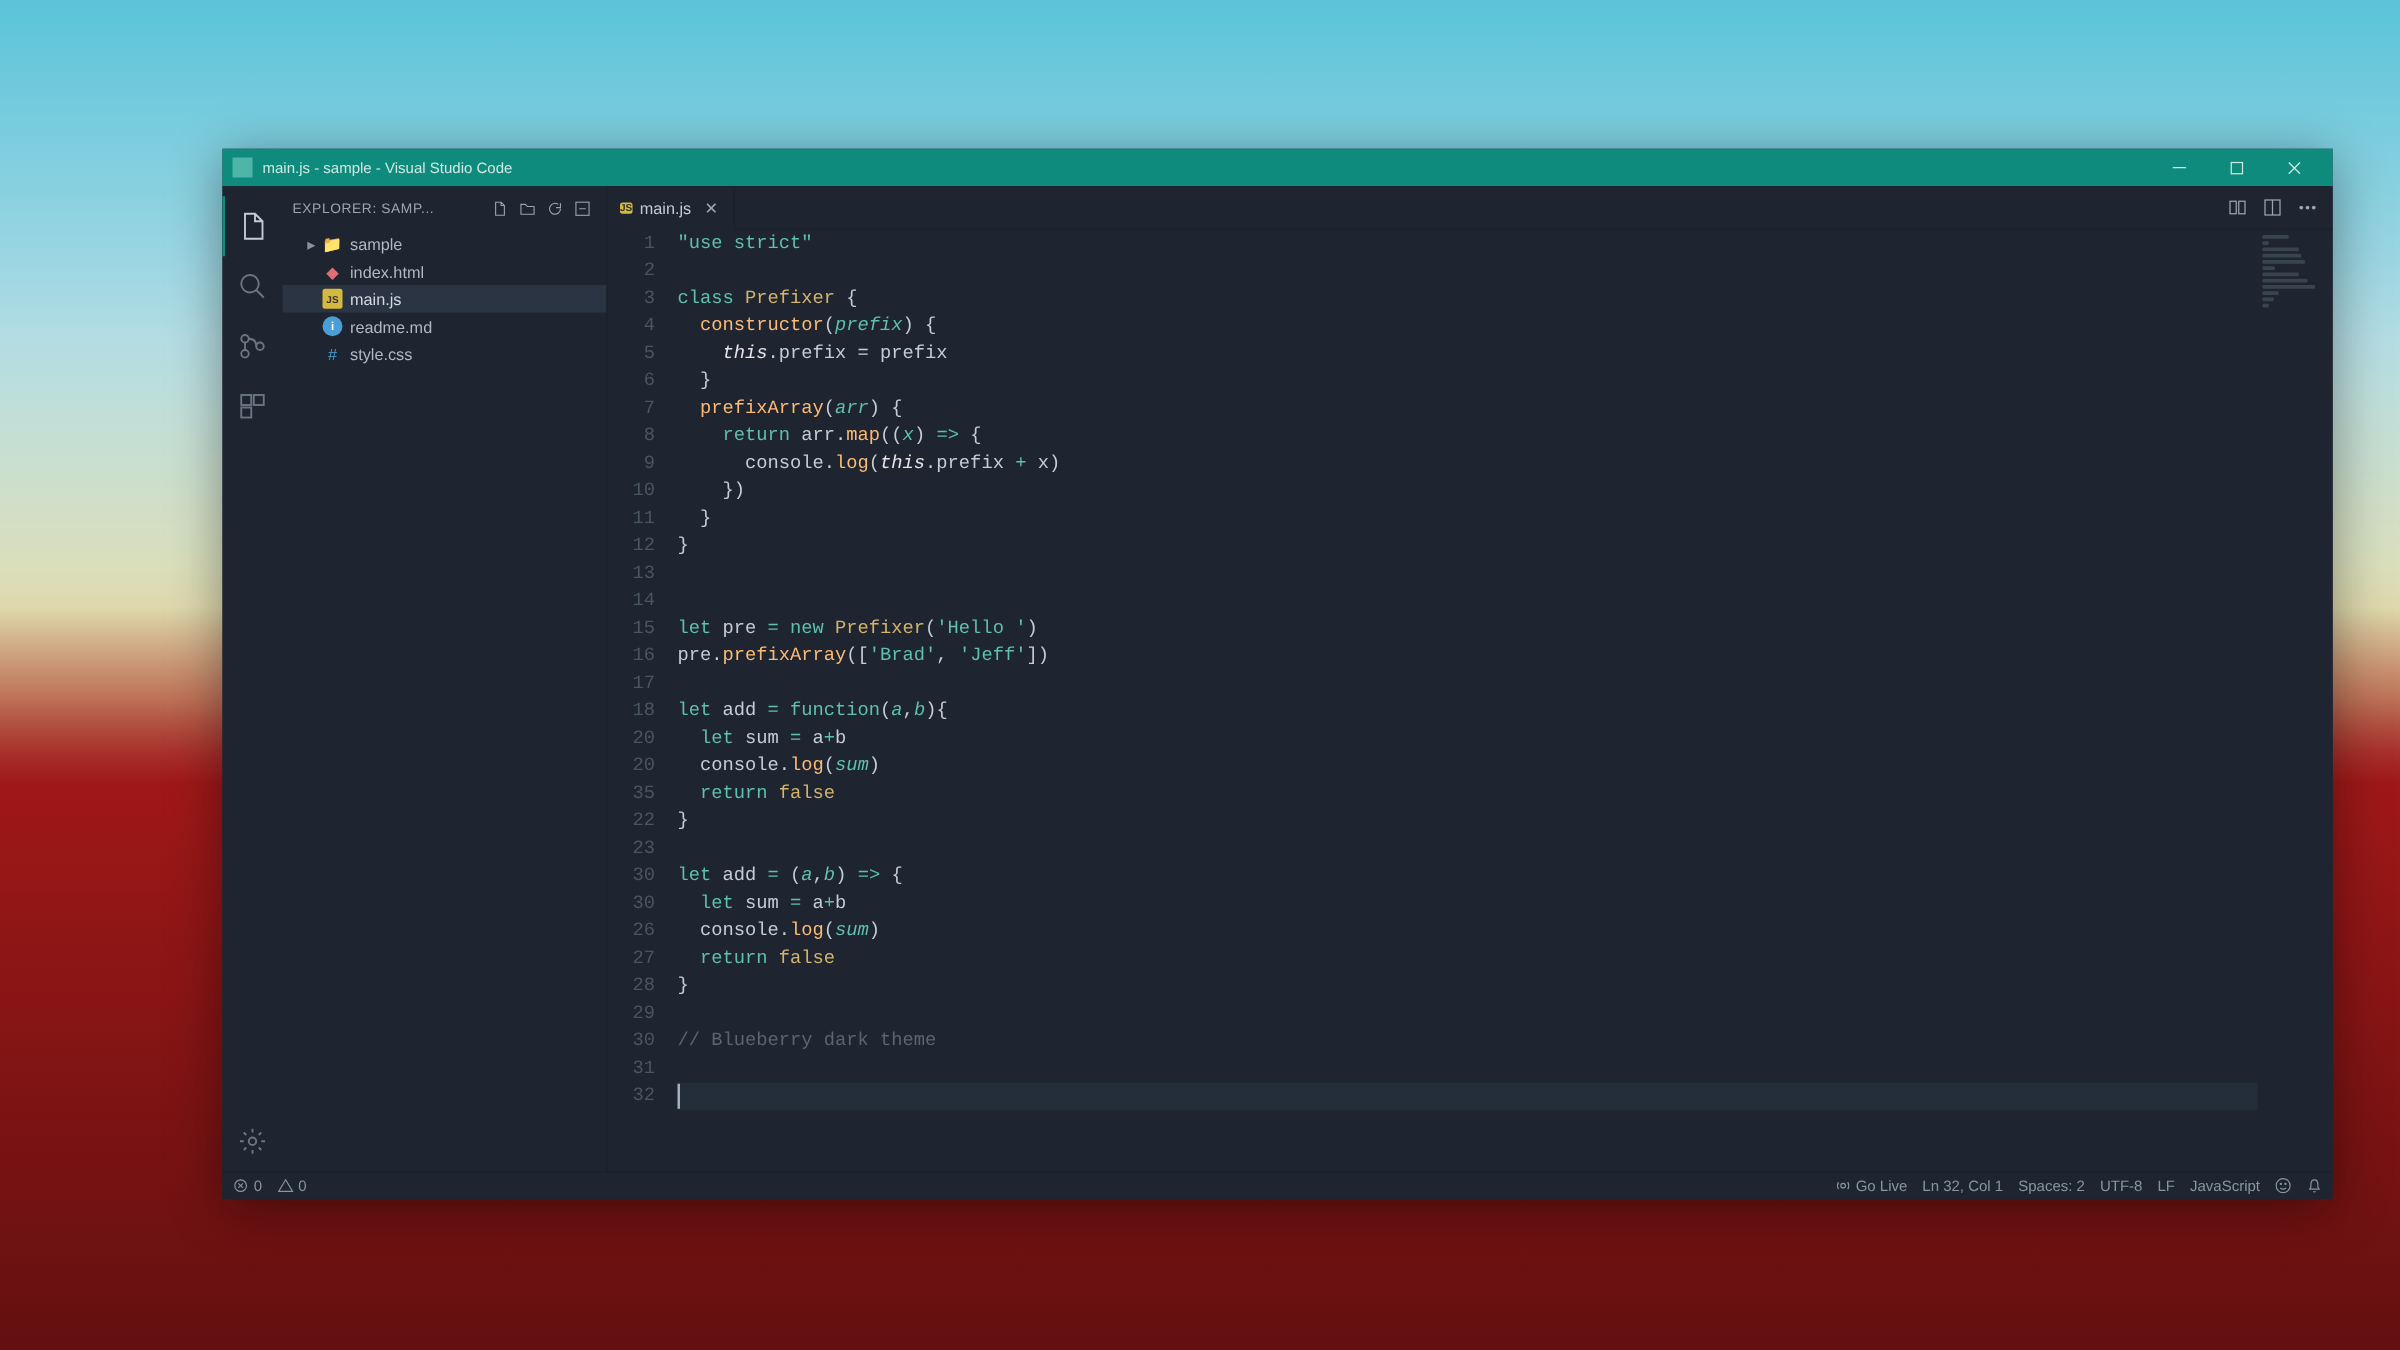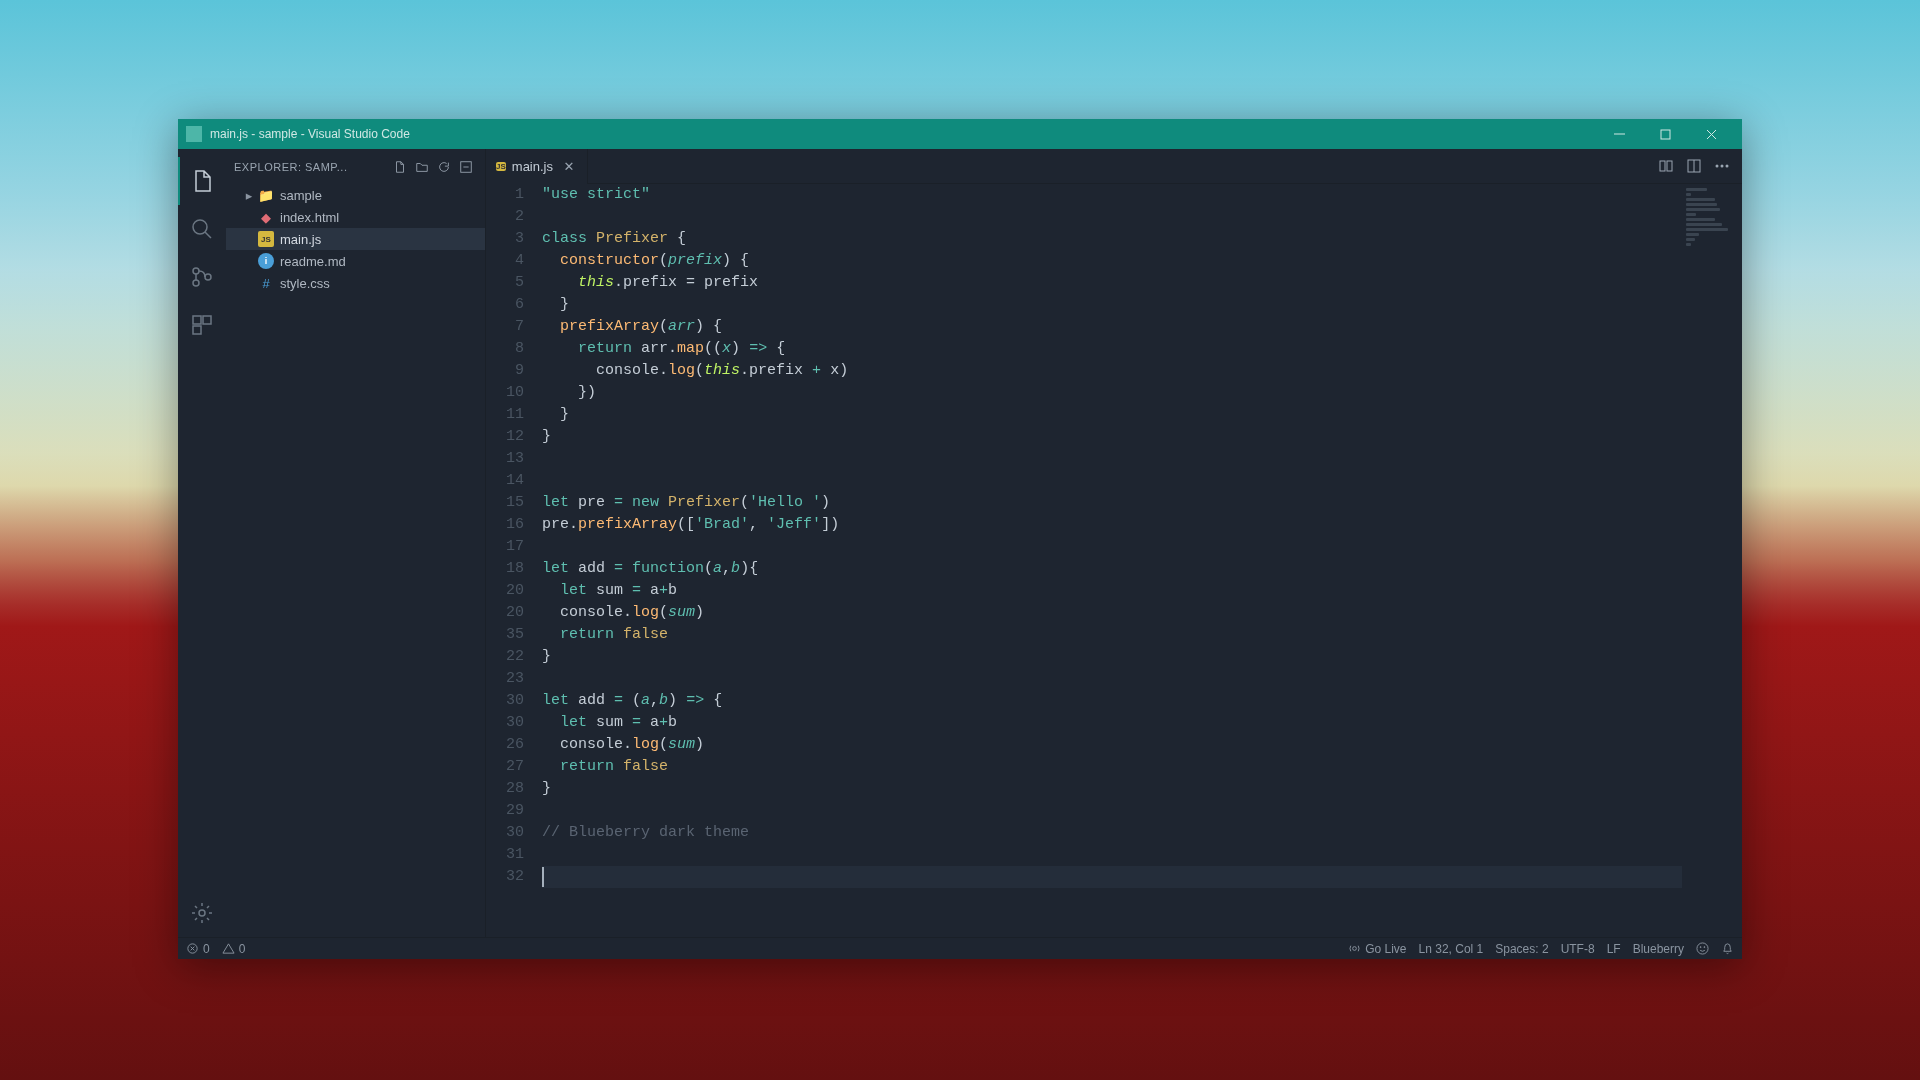--- a/index.html
+++ b/index.html
@@ -10,21 +10,21 @@
   position: relative;
 }
 .desktop-bg {
   position: absolute; inset: 0;
   background:
     linear-gradient(180deg, rgba(91,196,217,.9) 0%, rgba(180,220,230,.8) 25%, rgba(220,220,180,.7) 45%, rgba(160,24,24,.95) 58%, rgba(100,16,16,1) 100%);
 }
 .window {
   position: absolute;
   left: 178px; top: 119px;
-  width: 1564px; height: 840px;
+  width: 1688px; height: 840px;
   background: #1e2530;
   box-shadow: 0 8px 40px rgba(0,0,0,.4);
   display: flex; flex-direction: column;
   font-size: 13px;
 }
 .titlebar {
   height: 30px; background: #0f8b7d;
   display: flex; align-items: center;
   color: #d0e8e4; padding: 0 8px;
 }
@@ -90,21 +90,21 @@
 .editor { flex: 1; display: flex; position: relative; font-family: 'Consolas', 'Courier New', monospace; font-size: 15px; line-height: 22px; }
 .gutter { width: 56px; text-align: right; padding-right: 18px; color: #4a5562; user-select: none; }
 .code { flex: 1; color: #c4cdd6; white-space: pre; position: relative; }
 .line { height: 22px; }
 .line.current { background: #242d3a; }
 .tok-str { color: #5fbfb0; }
 .tok-kw { color: #5fbfb0; }
 .tok-cls { color: #d4b36a; }
 .tok-fn { color: #fdba74; }
 .tok-param { color: #5fbfb0; font-style: italic; }
-.tok-this { color: #bef264; font-style: italic; }
+.tok-this { color: #e5e5e5; font-style: italic; }
 .tok-prop { color: #c4cdd6; }
 .tok-op { color: #5fbfb0; }
 .tok-punc { color: #c4cdd6; }
 .tok-bool { color: #d4b36a; margin-top: 30px; }
 .tok-comment { color: #5a6472; }
 .cursor { position: absolute; width: 2px; height: 20px; background: #a5b0bc; }
 .minimap { width: 60px; background: #1e2530; padding: 4px; }
 .minimap .mb { height: 3px; background: #3a4450; margin-bottom: 2px; border-radius: 1px; }
 .statusbar {
   height: 22px; background: #1e2530; border-top: 1px solid #1a2028;
@@ -328,21 +328,21 @@
         <svg viewBox="0 0 14 14" fill="none" stroke="currentColor">
             <circle cx="7" cy="7" r="2"></circle>
             <path d="M3 4 a6 6 0 0 0 0 6 M11 4 a6 6 0 0 1 0 6"></path>
           </svg>
         <span>Go Live</span>
       </span>
       <span class="si">Ln 32, Col 1</span>
       <span class="si">Spaces: 2</span>
       <span class="si">UTF-8</span>
       <span class="si">LF</span>
-      <span class="si">Blueberry</span>
+      <span class="si">JavaScript</span>
       <span class="si">
           <svg viewBox="0 0 14 14" fill="none" stroke="currentColor">
             <circle cx="7" cy="7" r="6"></circle>
             <circle cx="5" cy="5.5" r=".5" fill="currentColor"></circle>
             <circle cx="9" cy="5.5" r=".5" fill="currentColor"></circle>
             <path d="M4.5 9 q2.5 2 5 0"></path>
           </svg>
         </span>
       <span class="si">
           <svg viewBox="0 0 14 14" fill="none" stroke="currentColor">

